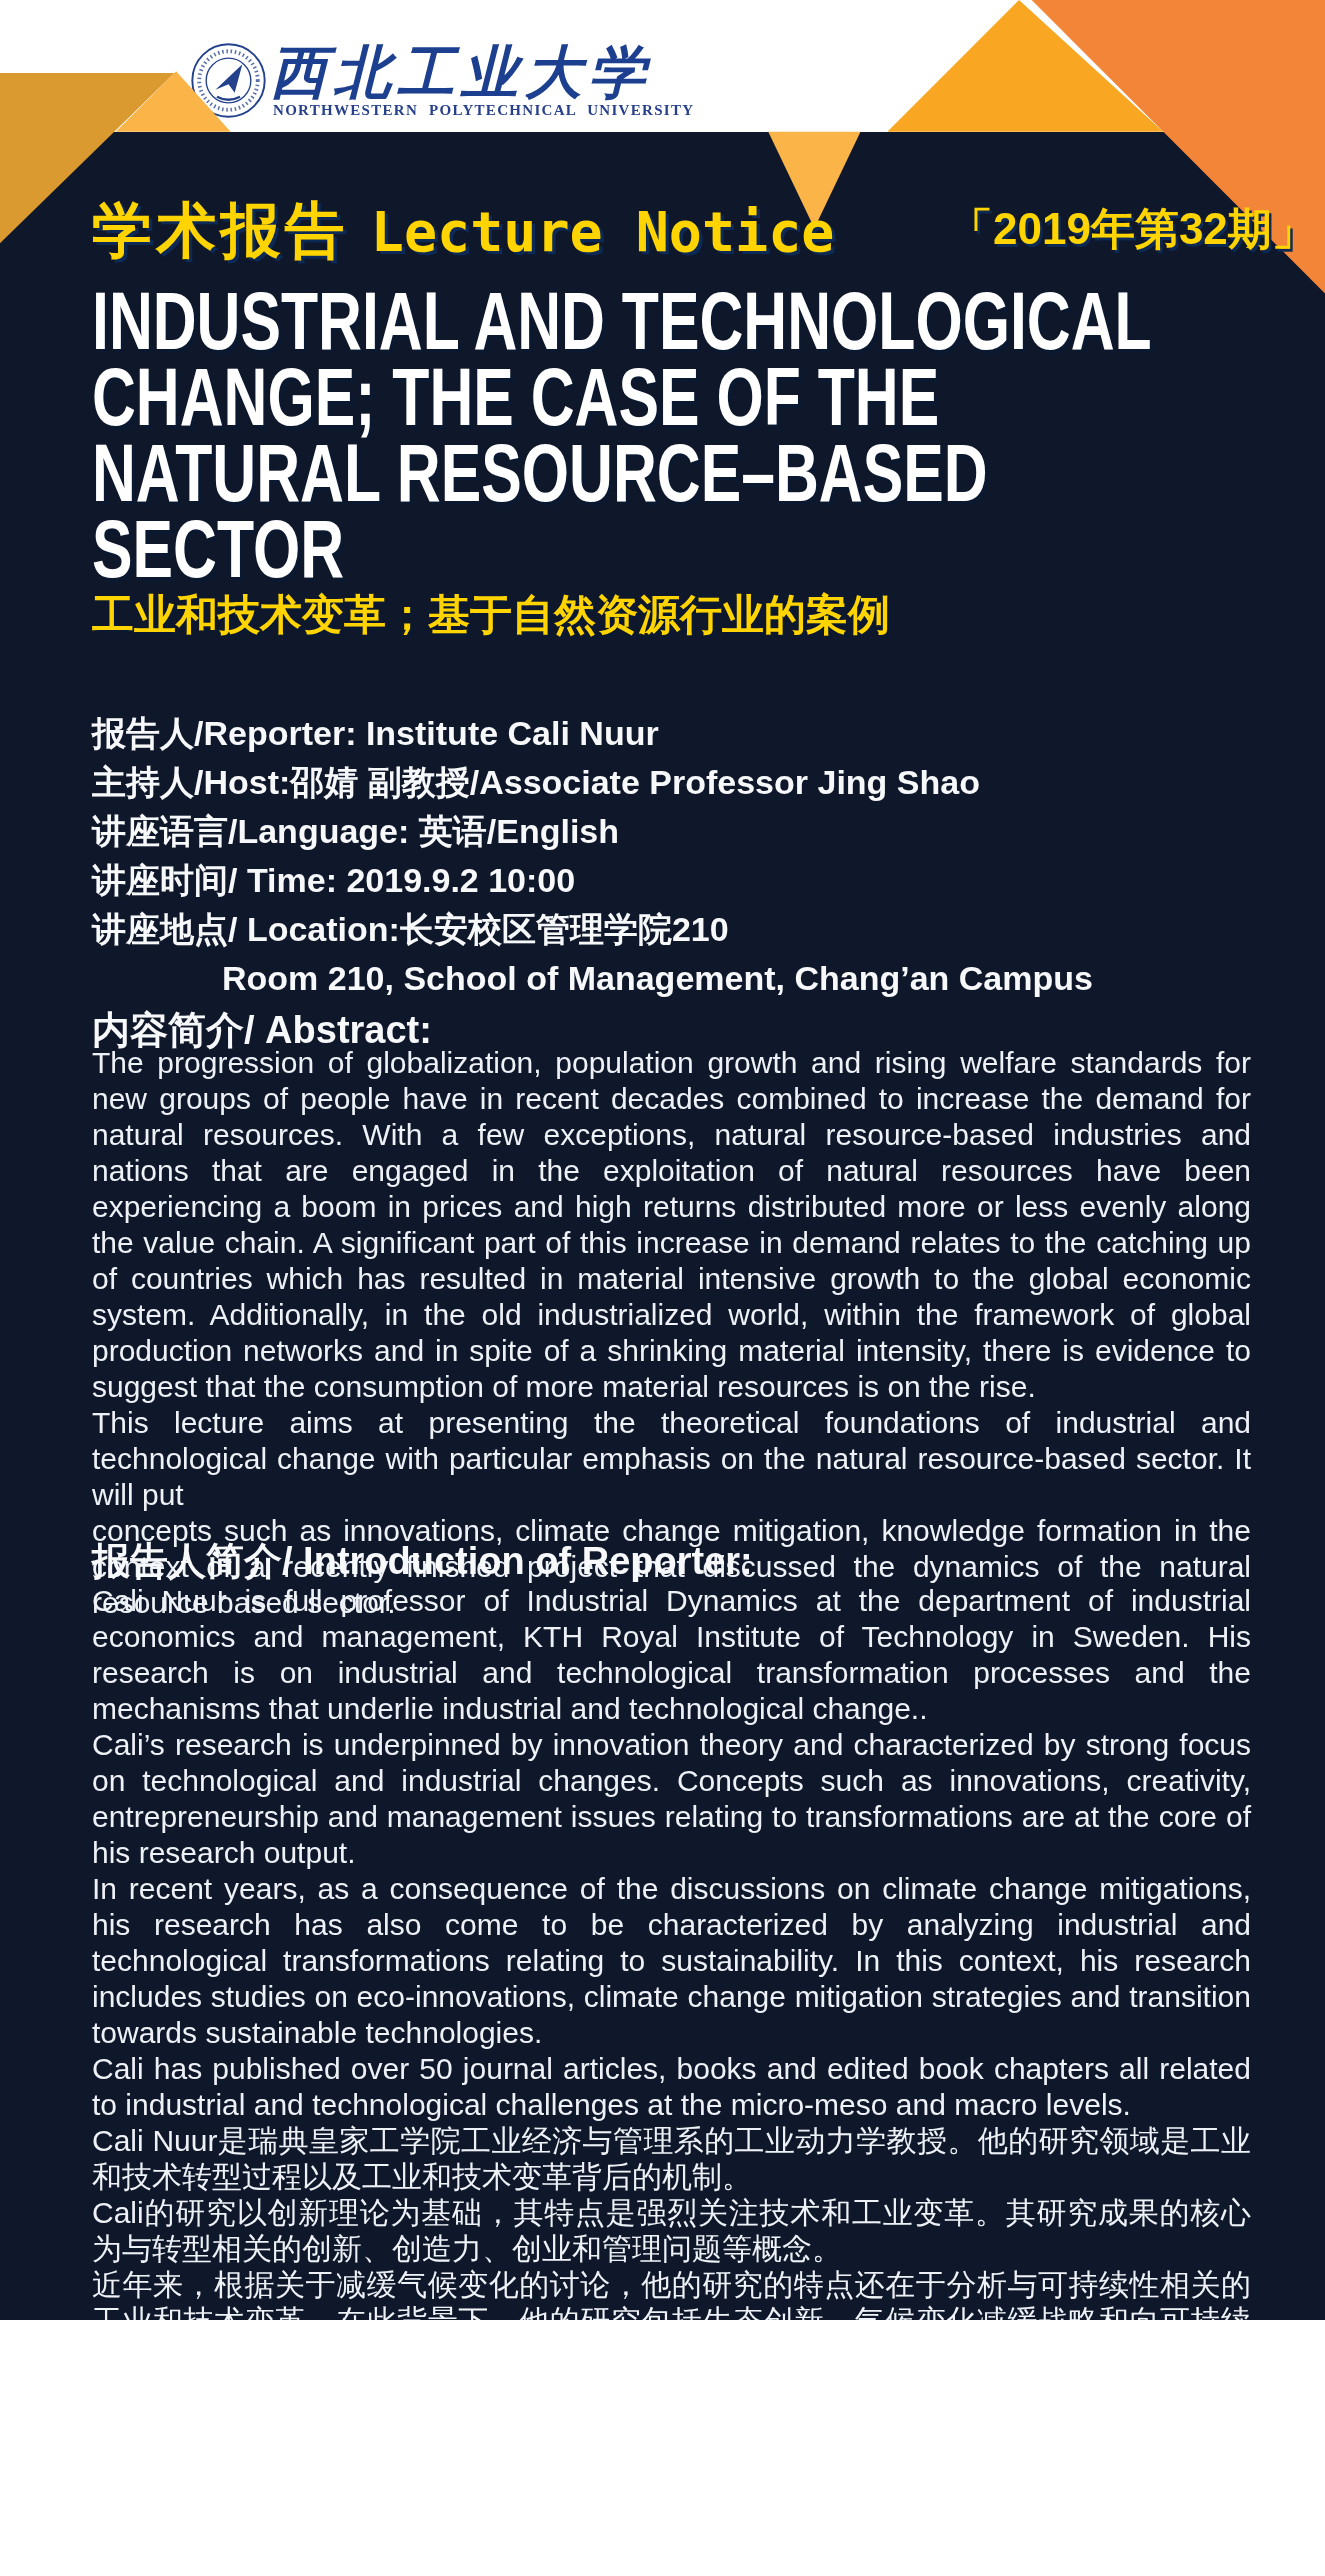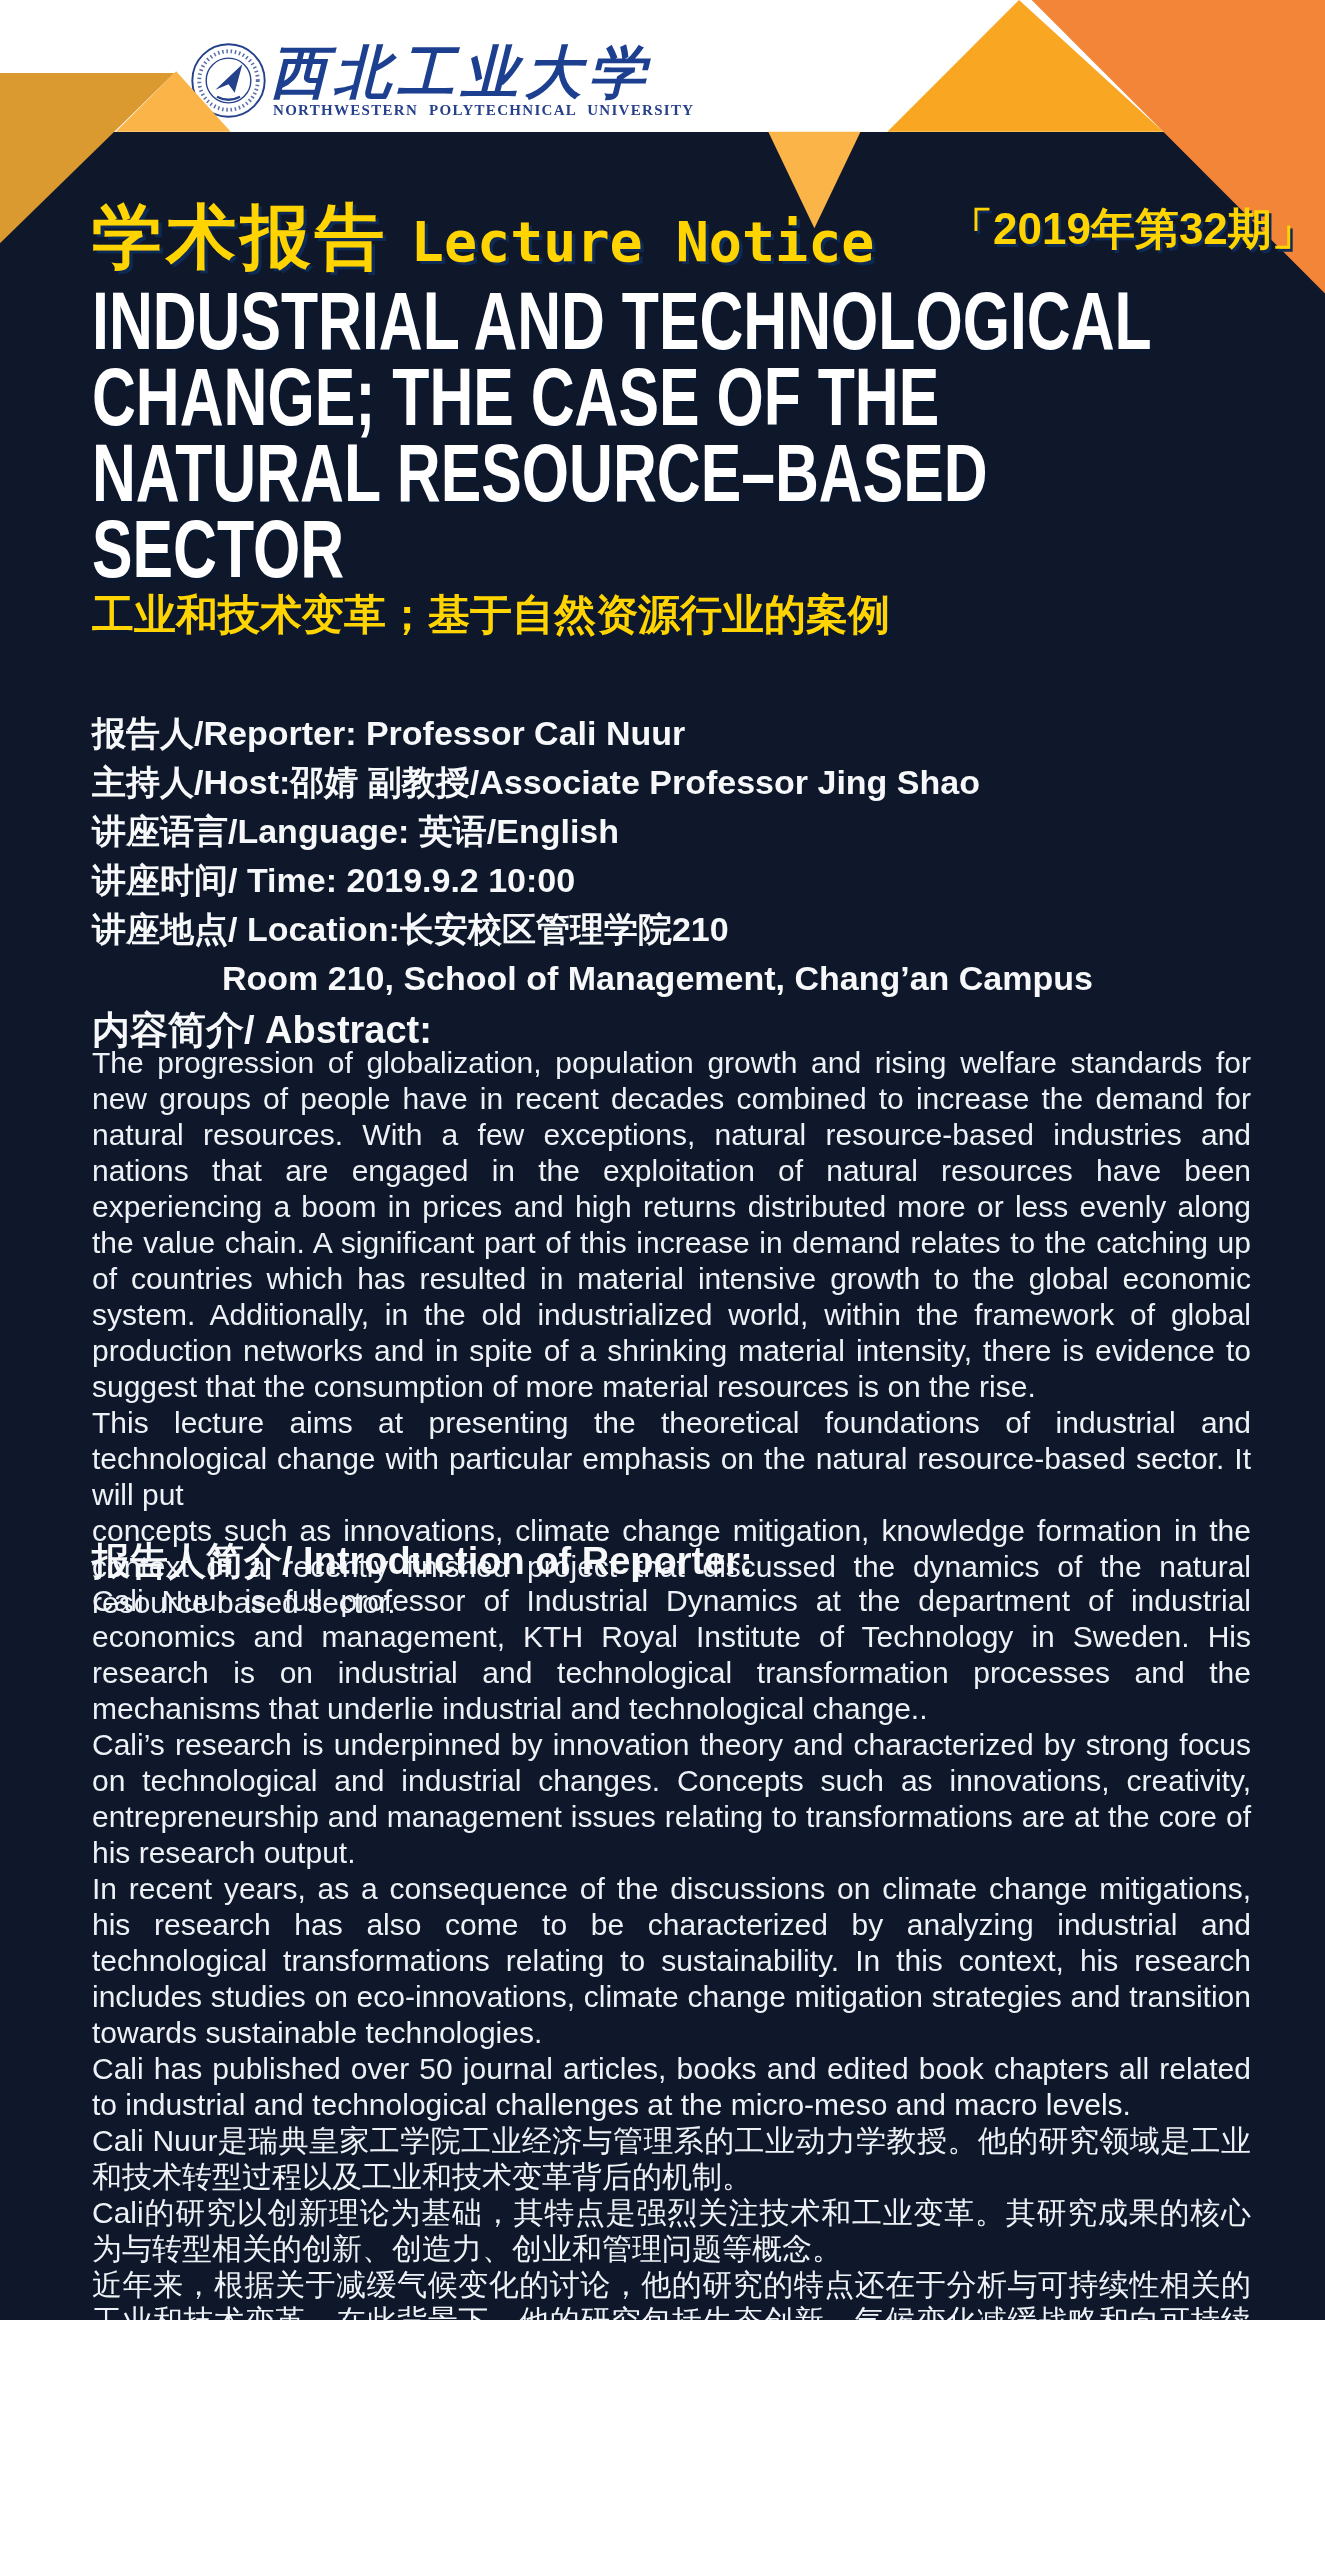--- a/index.html
+++ b/index.html
@@ -15,21 +15,21 @@
   .uni-en{position:absolute;left:273px;top:102px;font-family:"Liberation Serif",serif;font-weight:bold;
           font-size:15px;letter-spacing:1.3px;word-spacing:5.9px;color:#27408b;white-space:nowrap;}
 
   
   .deco{position:absolute;left:0;top:0;pointer-events:none;}
 
   
   .content{position:absolute;left:92px;top:0;width:1157px;color:#f2f5f8;}
   .banner-row{position:absolute;top:191px;left:0;white-space:nowrap;color:#FFD400;
               text-shadow:3.4px 3.4px 0 #0d2a56;}
-  .banner-cjk{font-size:70px;font-weight:bold;letter-spacing:4.2px;}
+  .banner-cjk{font-size:60px;font-weight:bold;letter-spacing:4.2px;}
   .banner-mono{font-family:"DejaVu Sans Mono",monospace;font-weight:bold;font-size:55px;margin-left:22px;text-align:center;}
   .issue{position:absolute;top:200px;left:857px;font-size:44px;font-weight:600;color:#FFD400;
          text-shadow:2.5px 2.5px 0 #0d2a56;white-space:nowrap;text-align:center;}
 
   .title{position:absolute;top:283px;left:0;width:1174px;}
   .title-line{font-size:81px;font-weight:bold;line-height:76px;color:#ffffff;white-space:nowrap;
               transform:scaleX(0.75);transform-origin:0 50%;
               text-shadow:4.2px 4.2px 0 rgba(8,26,54,0.6);letter-spacing:0px;}
   .subtitle{position:absolute;top:587px;left:0;font-size:42px;font-weight:bold;color:#FFD400;
             text-shadow:3.4px 3.4px 0 rgba(8,26,54,0.7);white-space:nowrap;}
@@ -91,21 +91,21 @@
     <div class="title">
         <div class="title-line">INDUSTRIAL AND TECHNOLOGICAL</div>
         <div class="title-line">CHANGE; THE CASE OF THE</div>
         <div class="title-line">NATURAL RESOURCE–BASED</div>
         <div class="title-line">SECTOR</div>
       </div>
 
     <div class="subtitle">工业和技术变革；基于自然资源行业的案例</div>
 
     <div class="info">
-        <div class="info-line">报告人/Reporter: Professor Cali Nuur</div>
+        <div class="info-line">报告人/Reporter: Institute Cali Nuur</div>
         <div class="info-line">主持人/Host:邵婧 副教授/Associate Professor Jing Shao</div>
         <div class="info-line">讲座语言/Language: 英语/English</div>
         <div class="info-line">讲座时间/ Time: 2019.9.2 10:00</div>
         <div class="info-line">讲座地点/ Location:长安校区管理学院210</div>
         <div class="info-line">Room 210, School of Management, Chang’an Campus</div>
       </div>
 
     <div class="sec-head abstract">内容简介/ Abstract:</div>
     <div class="paras abstract">
         <div class="body-para">The progression of globalization, population growth and rising welfare standards for new groups of people have in recent decades combined to increase the demand for natural resources. With a few exceptions, natural resource-based industries and nations that are engaged in the exploitation of natural resources have been experiencing a boom in prices and high returns distributed more or less evenly along the value chain. A significant part of this increase in demand relates to the catching up of countries which has resulted in material intensive growth to the global economic system. Additionally, in the old industrialized world, within the framework of global production networks and in spite of a shrinking material intensity, there is evidence to suggest that the consumption of more material resources is on the rise.</div>

